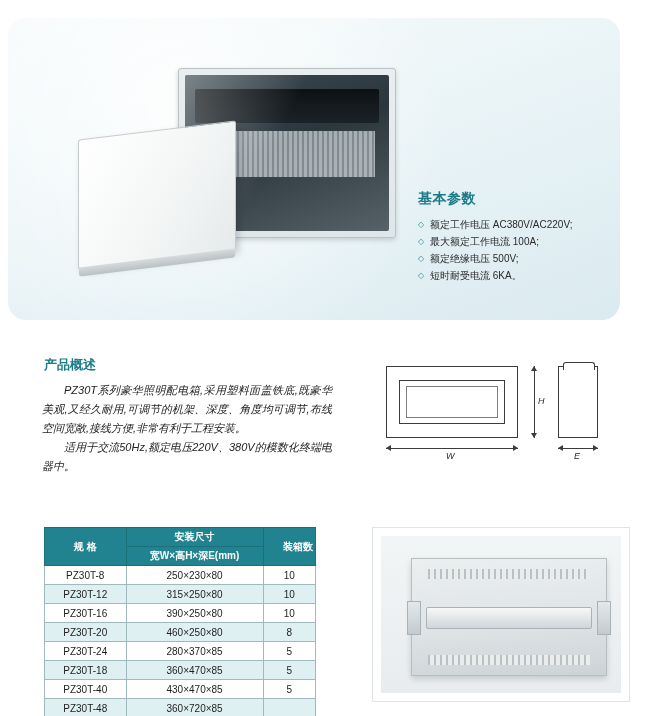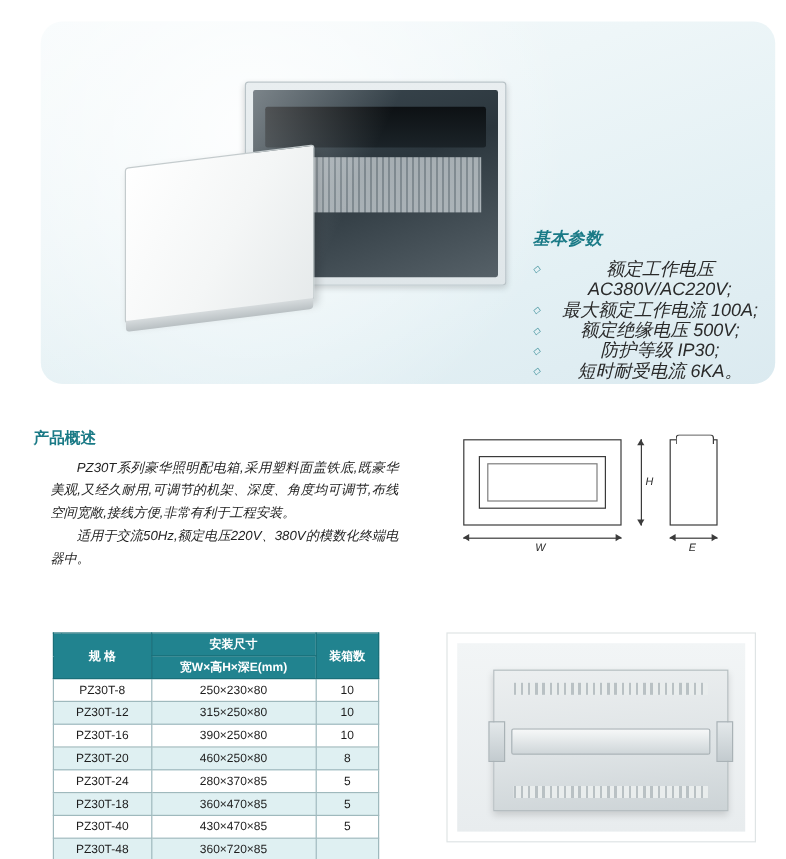--- a/index.html
+++ b/index.html
@@ -9,25 +9,24 @@
     background: #ffffff;
     font-family: "Liberation Sans", sans-serif;
     color: #231f20;
     position: relative;
     overflow: hidden;
   }
 
   
   .hero {
     position: absolute;
-    left: 34px; top: 18px;
+    left: 8px; top: 18px;
     width: 612px; height: 302px;
     border-radius: 18px;
     background: linear-gradient(160deg, #f7fbfc 0%, #eef6f8 35%, #e3f0f4 70%, #dbeaf0 100%);
-    font-style: italic;
   }
   .hero-inner {
     position:absolute; inset:0;
     border-radius:18px;
     background: radial-gradient(circle at 28% 30%, rgba(255,255,255,0.85) 0%, rgba(255,255,255,0) 55%);
   }
 
   
   .prod { position:absolute; left:70px; top:38px; width:330px; height:240px; }
 
@@ -75,21 +74,21 @@
   }
 
   
   .params { position:absolute; left:410px; top:172px; width:200px; }
   .params h3 {
     margin:0 0 8px 0; font-size:14px; font-weight:bold; color:#1a7a86;
     letter-spacing:.5px;
   }
   .params ul { list-style:none; margin:0; padding:0; }
   .params li {
-    font-size:15px; line-height:17px; color:#2a2a2a; padding-left:12px; position:relative;text-align:center;
+    font-size:10px; line-height:17px; color:#2a2a2a; padding-left:12px; position:relative;
   }
   .params li:before {
     content:"◇"; position:absolute; left:0; top:0; font-size:8px; color:#3a8e99;
   }
 
   
   .sec-title {
     position:absolute; font-size:13px; font-weight:bold; color:#1a7a86;
   }
 
@@ -189,27 +188,26 @@
     </div>
     <div class="box-front"></div>
   </div>
 
   <div class="params">
     <h3>基本参数</h3>
     <ul>
       <li>额定工作电压 AC380V/AC220V;</li>
       <li>最大额定工作电流 100A;</li>
       <li>额定绝缘电压 500V;</li>
-      <li>防护等级 IP30;</li>
       <li>短时耐受电流 6KA。</li>
     </ul>
   </div>
 </div>
 
-<div class="sec-title" style="left:28px; top:356px;">
+<div class="sec-title" style="left:44px; top:356px;">
   <span>产品概述</span>
 </div>
 
 <div class="overview">
   <p>PZ30T系列豪华照明配电箱,采用塑料面盖铁底,既豪华美观,又经久耐用,可调节的机架、深度、角度均可调节,布线空间宽敞,接线方便,非常有利于工程安装。</p>
   <p>适用于交流50Hz,额定电压220V、380V的模数化终端电器中。</p>
 </div>
 
 <div class="draw">
   <div class="dw-front">
@@ -238,21 +236,21 @@
 
 <div class="sec-title" style="left:44px; top:526px;">
   <span>暗装尺寸</span>
 </div>
 
 <table class="tbl">
   <thead>
     <tr>
       <th rowspan="2" style="width:86px;margin-left:20px;">规 格</th>
       <th style="width:145px;">安装尺寸</th>
-      <th rowspan="2" style="width:56px;">装箱数</th>
+      <th rowspan="2" style="width:56px;text-align:right;">装箱数</th>
     </tr>
     <tr>
       <th>宽W×高H×深E(mm)</th>
     </tr>
   </thead>
   <tbody>
     <tr>
       <td>PZ30T-8</td>
       <td>250×230×80</td>
       <td>10</td>

